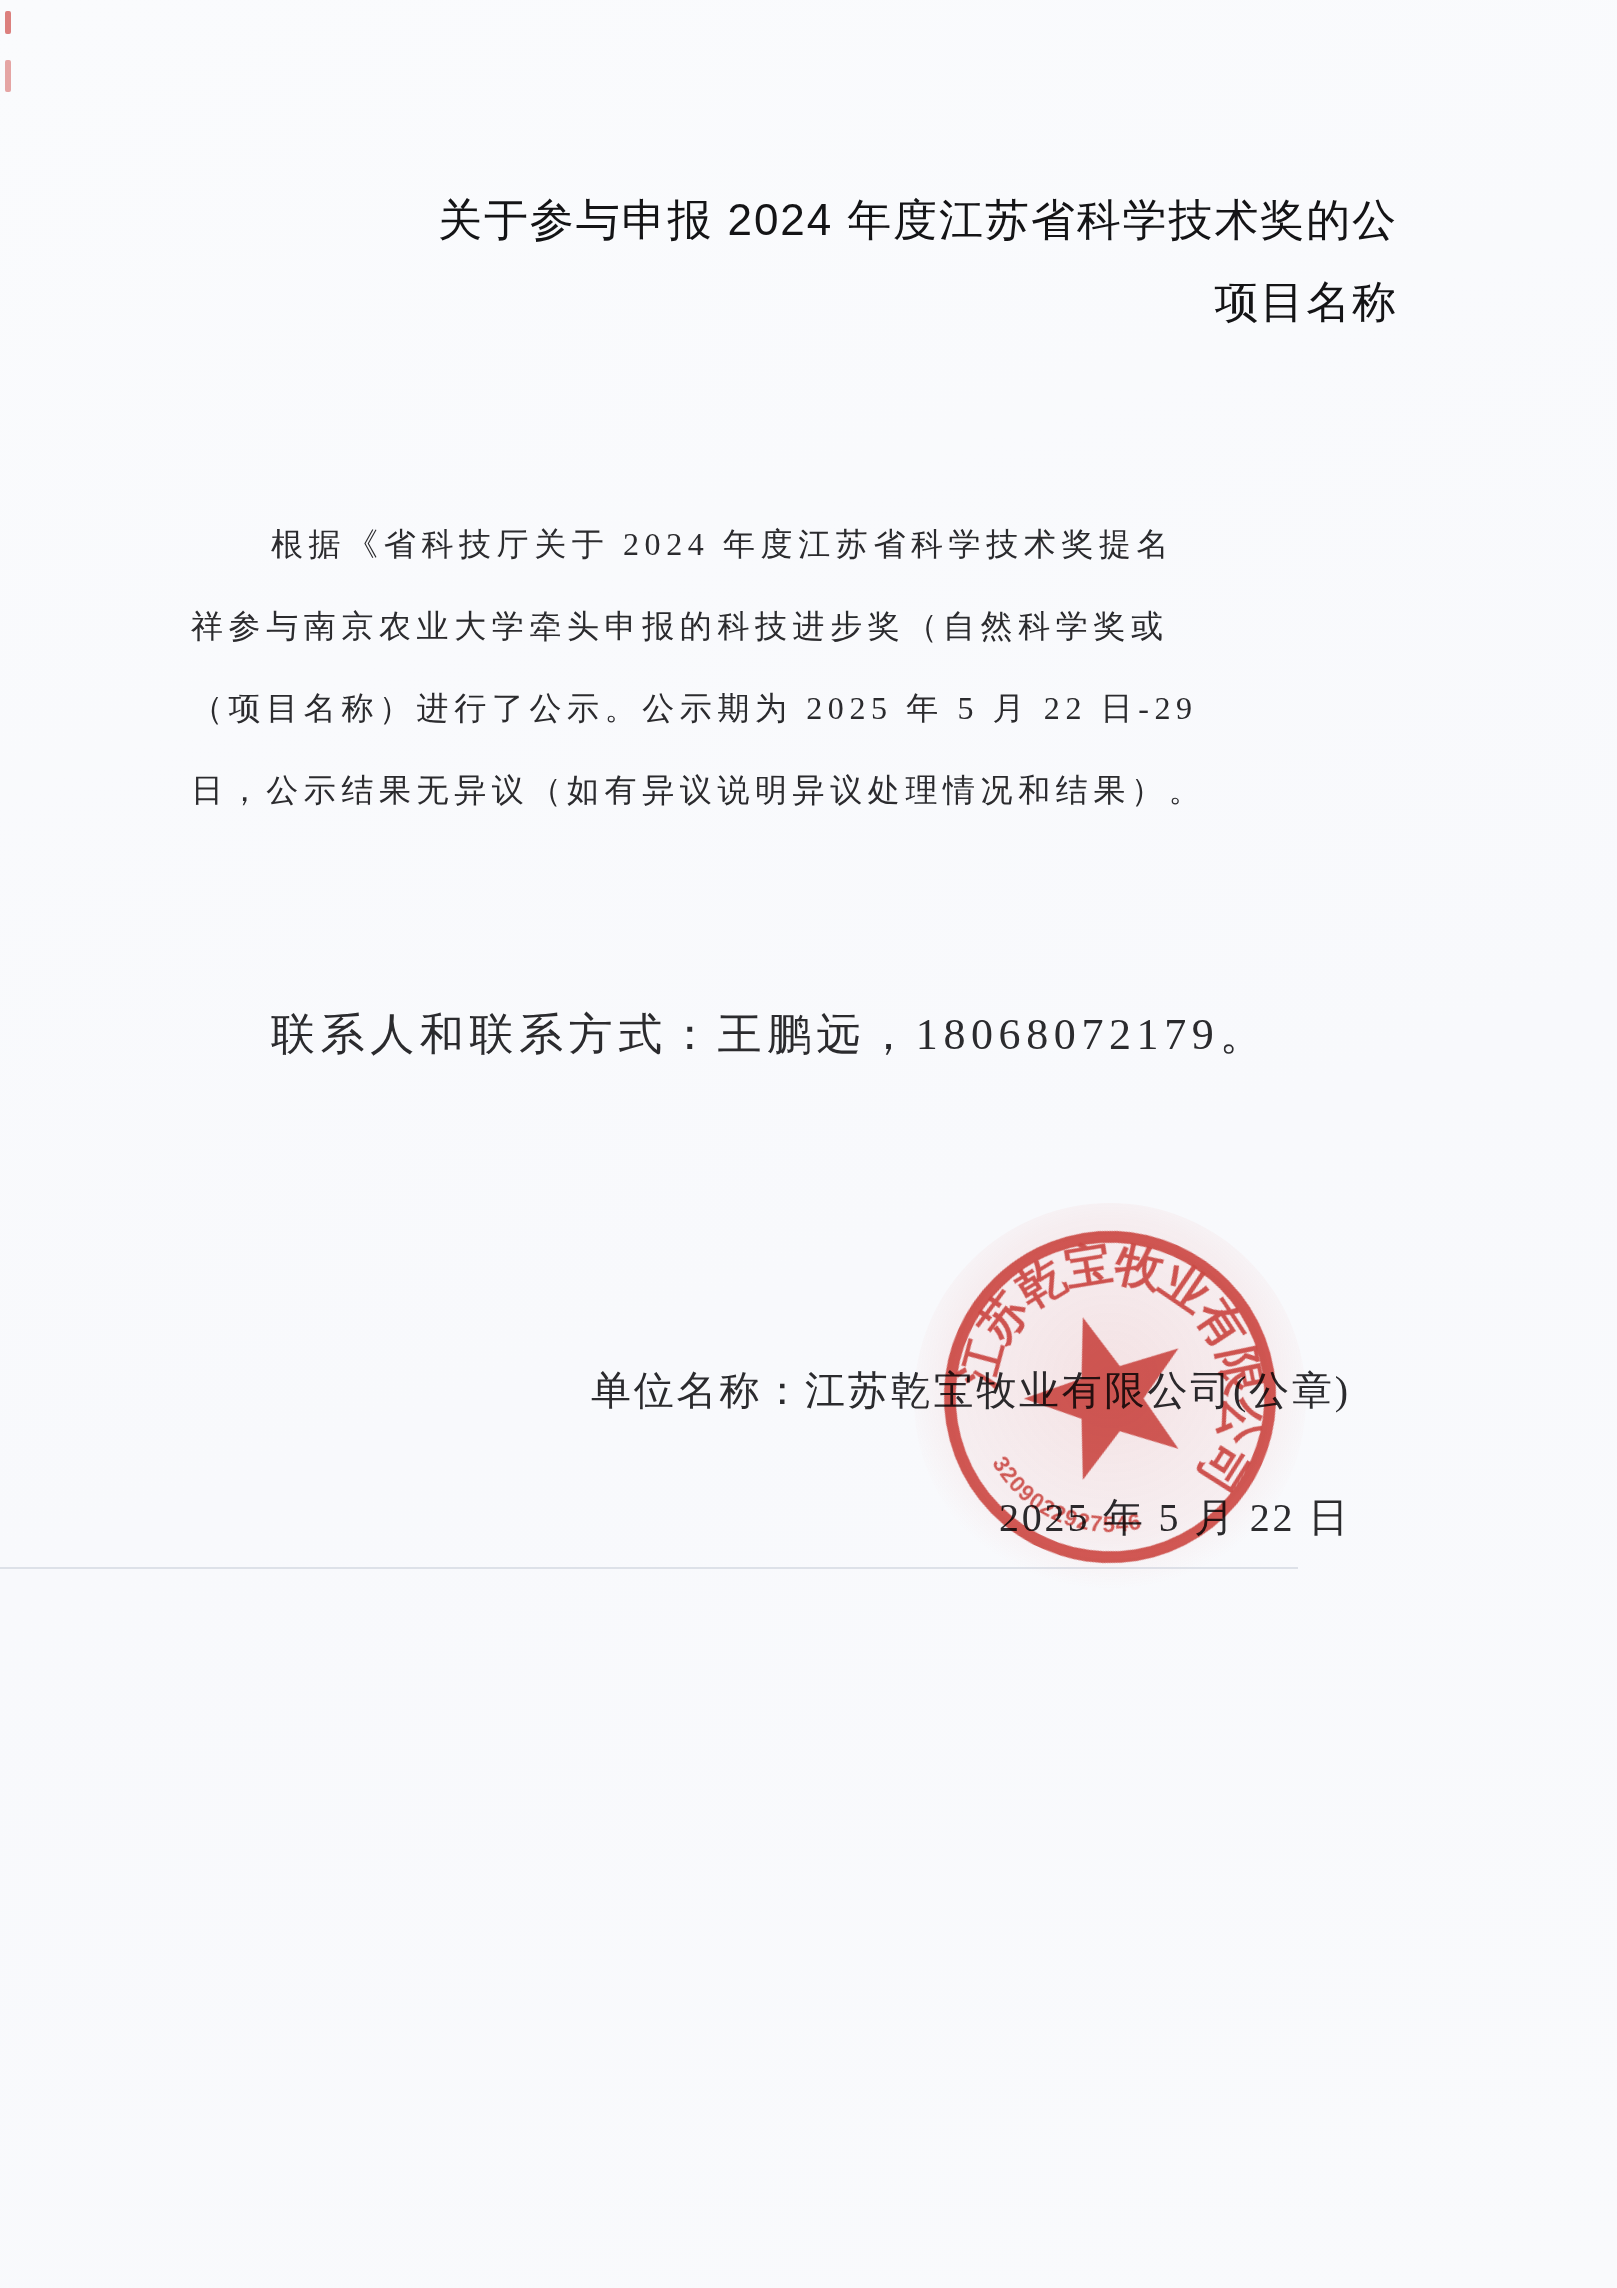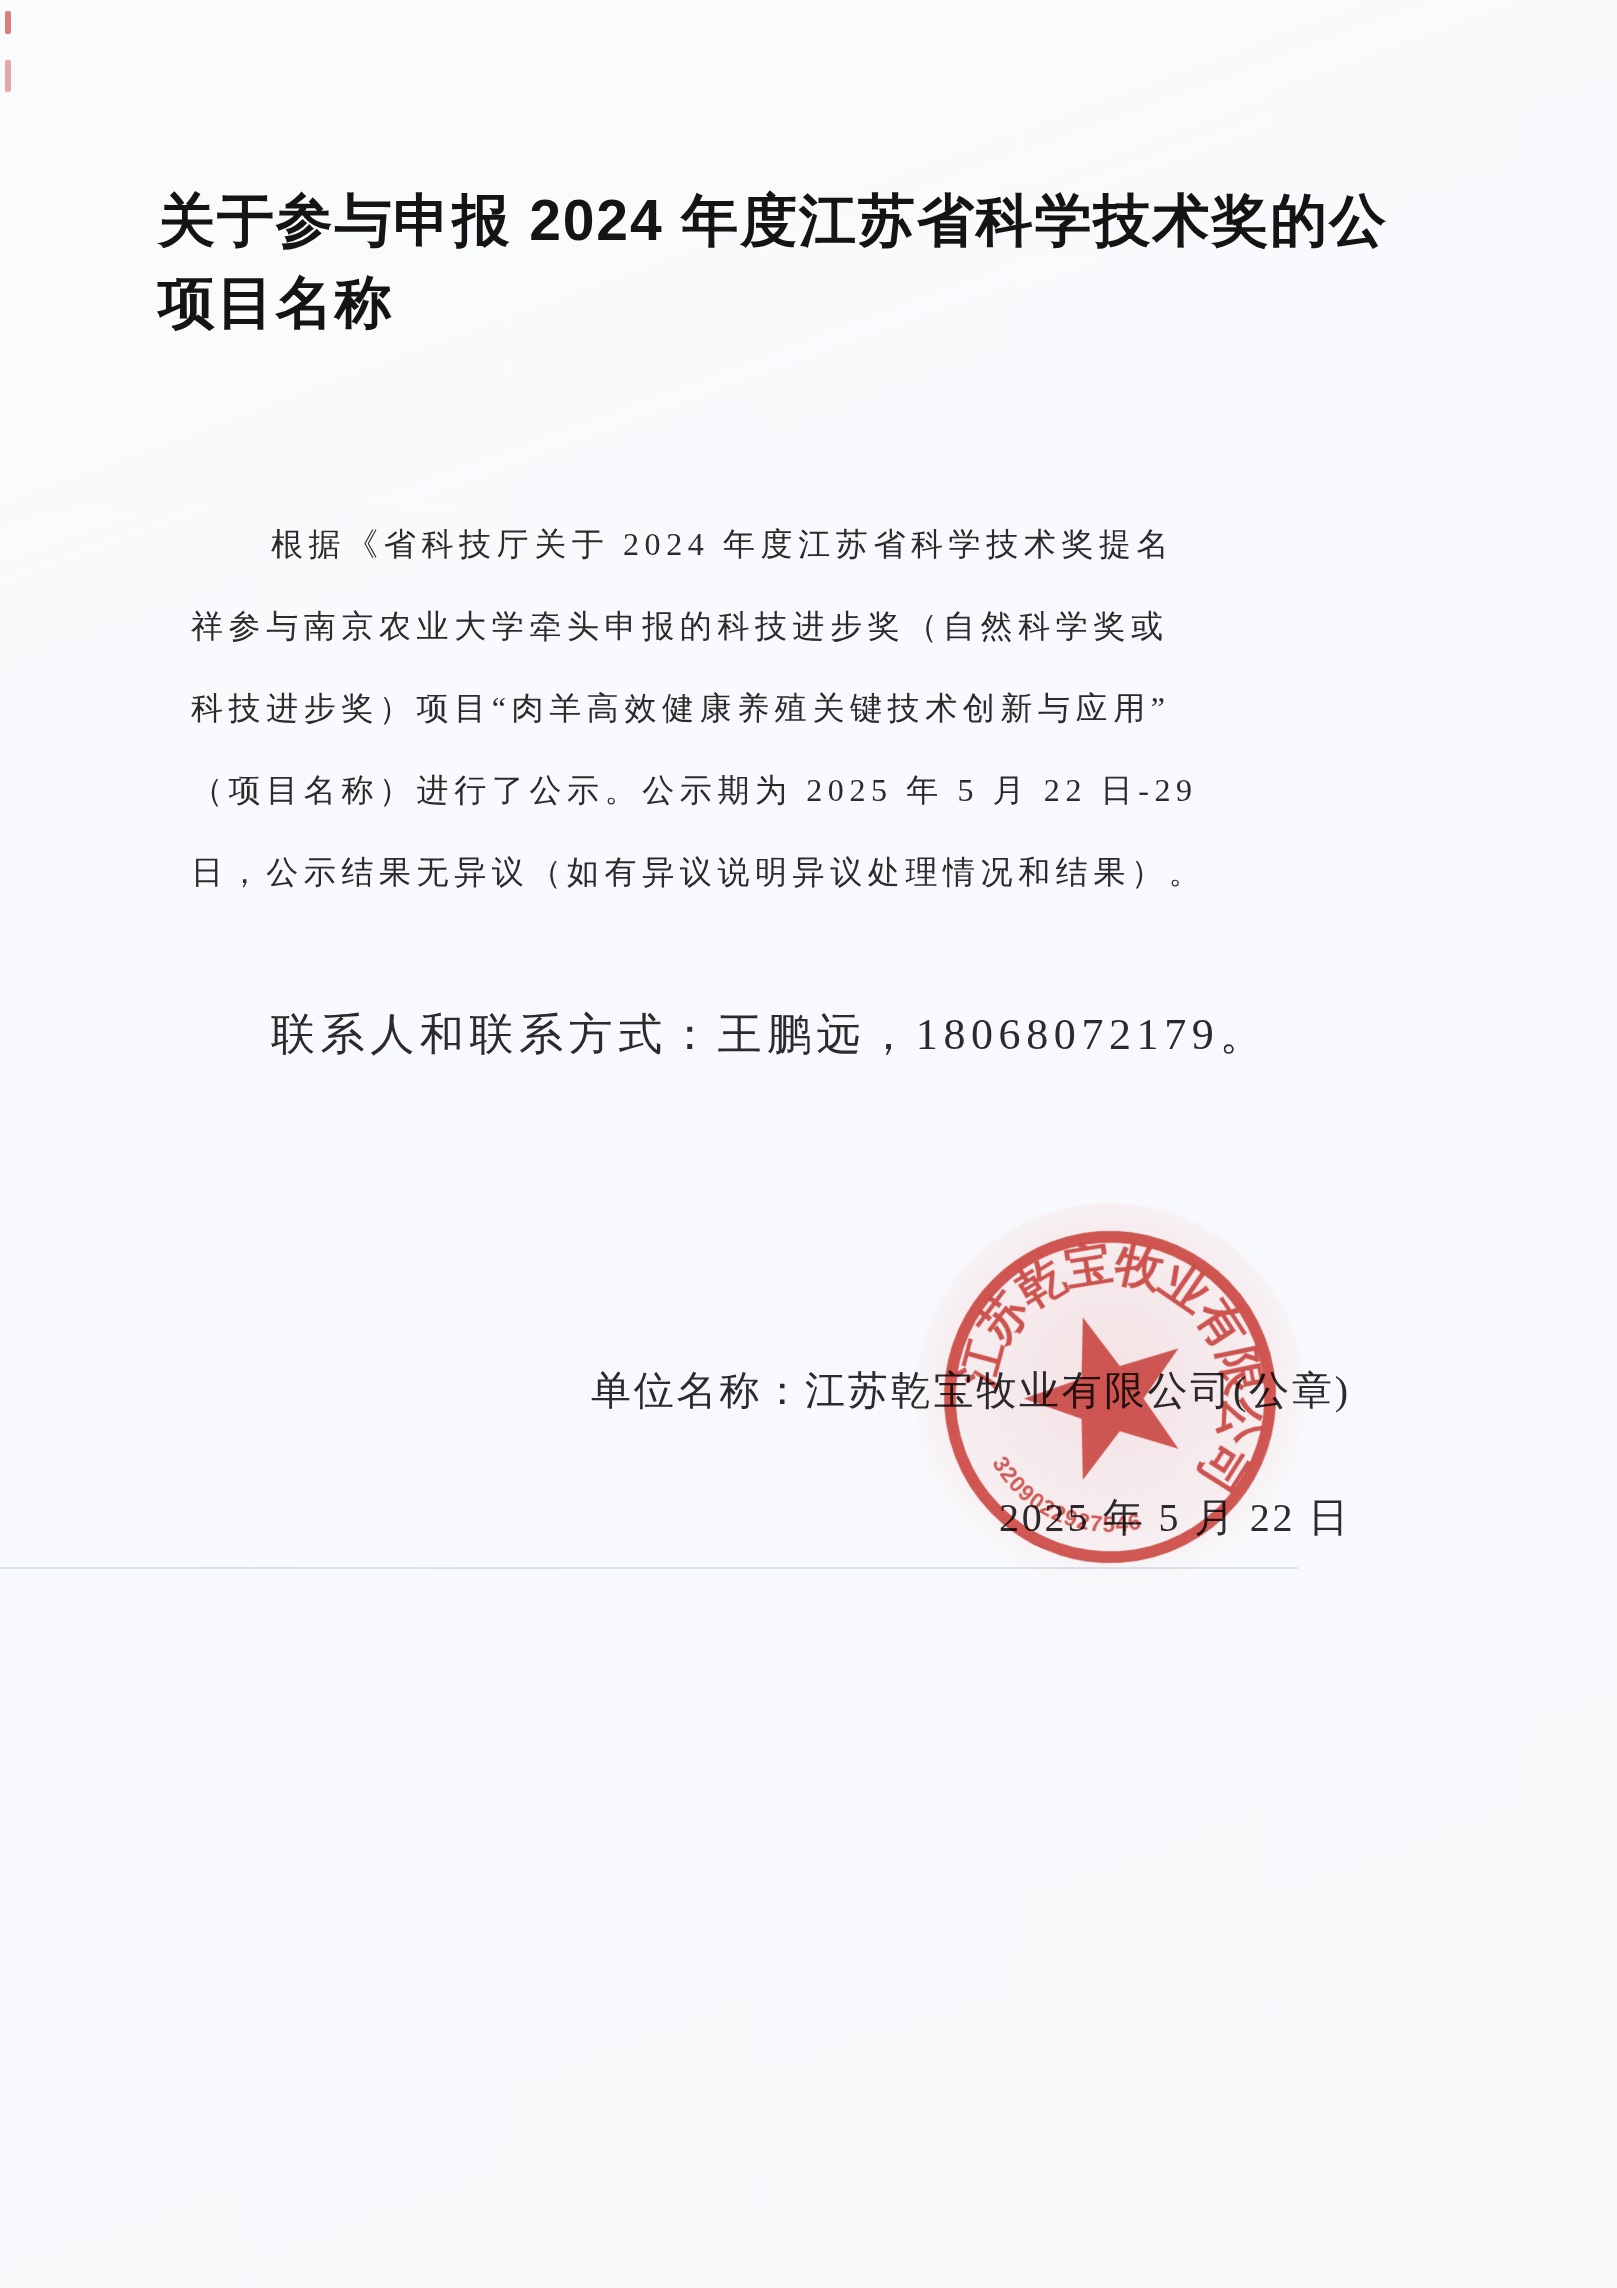--- a/index.html
+++ b/index.html
@@ -7,24 +7,24 @@
     position:relative;
     width:1617px;height:2289px;
     margin:0 auto;
     background:linear-gradient(160deg,#fafbfd 0%,#f8f9fc 55%,#f9fafc 100%);
     overflow:hidden;
     font-family:"Liberation Serif","DejaVu Serif",serif;
     color:#2b2b2e;
   }
   .title-block{
     position:absolute;left:158px;top:179px;width:1240px;
-    text-align:left;
+    text-align:right;
     font-family:"Liberation Sans","DejaVu Sans",sans-serif;
-    font-weight:700;color:#141416;
-    font-size:57px;line-height:82px;letter-spacing:1.9px;
+    font-weight:400;color:#141416;
+    font-size:44px;line-height:82px;letter-spacing:1.9px;
   }
   .body-block{
     position:absolute;left:191px;top:503px;width:1193px;
     font-size:32px;line-height:82px;letter-spacing:5.6px;
     color:#2b2b2e;
   }
   .body-line{white-space:nowrap;height:82px;}
   .indent{text-indent:80px;}
   .contact-line,.closing-line{
     position:absolute;left:191px;width:1193px;
@@ -72,21 +72,20 @@
   <span class="scan-mark m2"></span>
 
   <div class="title-block">
     <div>关于参与申报 2024 年度江苏省科学技术奖的公</div>
     <div>项目名称</div>
   </div>
 
   <div class="body-block">
     <div class="body-line indent">根据《省科技厅关于 2024 年度江苏省科学技术奖提名</div>
     <div class="body-line">祥参与南京农业大学牵头申报的科技进步奖（自然科学奖或</div>
-    <div class="body-line">科技进步奖）项目“肉羊高效健康养殖关键技术创新与应用”</div>
     <div class="body-line">（项目名称）进行了公示。公示期为 2025 年 5 月 22 日-29</div>
     <div class="body-line">日，公示结果无异议（如有异议说明异议处理情况和结果）。</div>
   </div>
 
   <div class="contact-line">联系人和联系方式：王鹏远，18068072179。</div>
 
 
   <div class="unit-line">单位名称：江苏乾宝牧业有限公司(公章)</div>
 
   <div class="date-line">2025 年 5 月 22 日</div>

